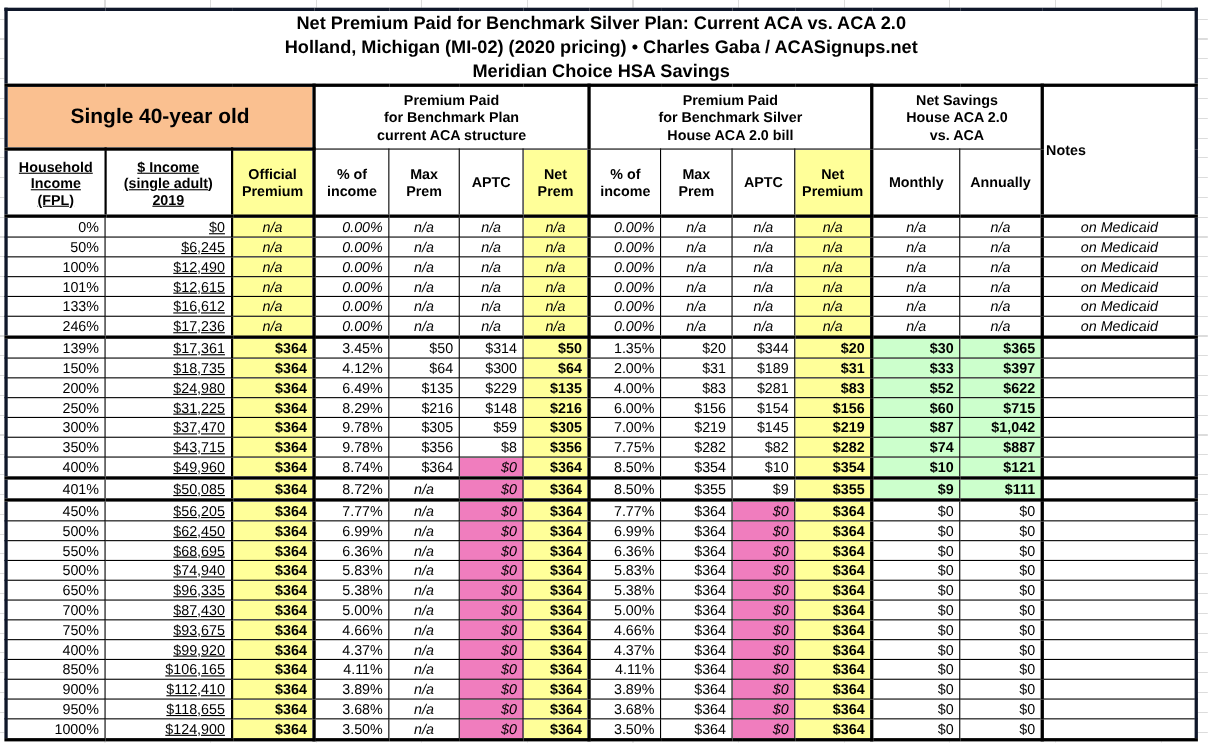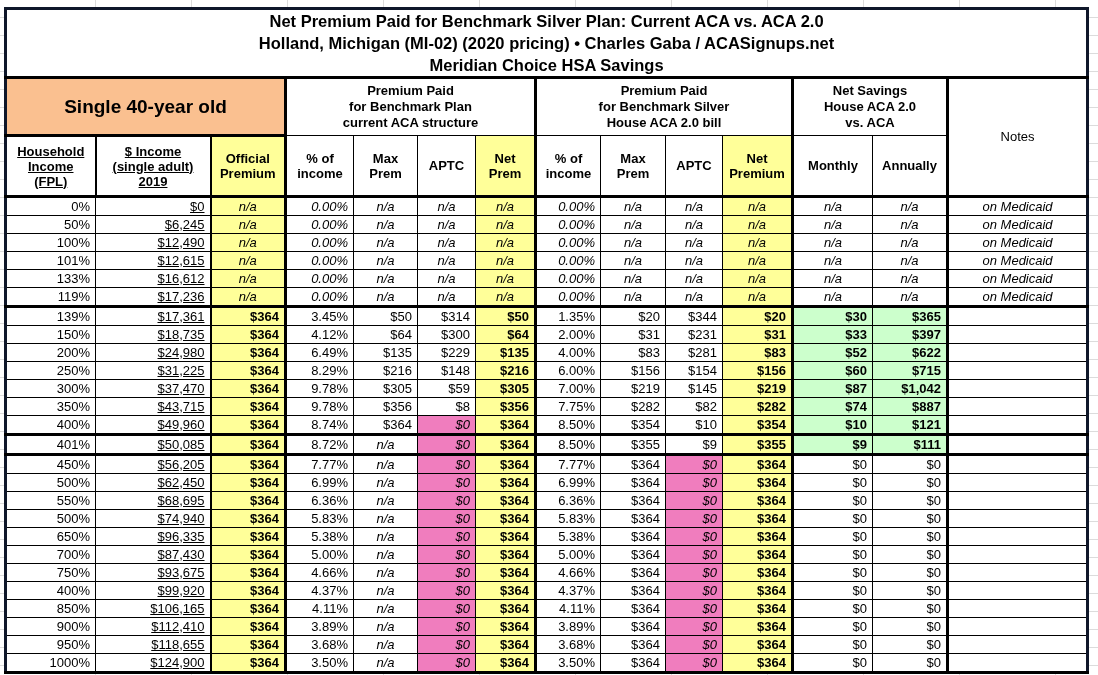--- a/index.html
+++ b/index.html
@@ -29,21 +29,21 @@
     line-height:16px;
     padding:0 2px;
     vertical-align:middle;
     white-space:nowrap;
   }
   .preline{white-space:pre-line;}
   .title-cell{height:66px;text-align:center;font-weight:bold;font-size:16.5px;line-height:22px;border-bottom-width:3px;}
   .ghead{height:55px;text-align:center;font-weight:bold;font-size:13px;line-height:16px;}
   .single{font-size:19px;background:var(--orange);border-bottom-width:3px;}
   .colhead{height:58px;text-align:center;font-weight:bold;font-size:13px;line-height:15px;border-bottom-width:3px;}
-  .notes-head{text-align:center;font-weight:normal;font-size:13px;}
+  .notes-head{font-weight:bold;font-size:13px;}
   tbody td{height:17px;}
   .yellow{background:var(--yellow);}
   .pink{background:var(--pink);}
   .green{background:var(--green);}
   .bold{font-weight:bold;}
   .italic{font-style:italic;}
   .center{text-align:center;}
   .right{text-align:right;padding-right:5px;}
   .thickR{border-right-width:3px;}
   .thickB{border-bottom-width:3px;}
@@ -194,21 +194,21 @@
         <td class="yellow italic center thickR">n/a</td>
         <td class="italic right">0.00%</td>
         <td class="italic center">n/a</td>
         <td class="italic center">n/a</td>
         <td class="yellow italic center thickR">n/a</td>
         <td class="italic center">n/a</td>
         <td class="italic center thickR">n/a</td>
         <td class="italic center">on Medicaid</td>
       </tr>
       <tr>
-        <td class="right thickB">119%</td>
+        <td class="right thickB">246%</td>
         <td class="right medR thickB">$17,236</td>
         <td class="yellow italic center thickR thickB">n/a</td>
         <td class="italic right thickB">0.00%</td>
         <td class="italic center thickB">n/a</td>
         <td class="italic center thickB">n/a</td>
         <td class="yellow italic center thickR thickB">n/a</td>
         <td class="italic right thickB">0.00%</td>
         <td class="italic center thickB">n/a</td>
         <td class="italic center thickB">n/a</td>
         <td class="yellow italic center thickR thickB">n/a</td>
@@ -235,21 +235,21 @@
       <tr>
         <td class="right">150%</td>
         <td class="right medR">$18,735</td>
         <td class="yellow bold right thickR">$364</td>
         <td class="right">4.12%</td>
         <td class="right">$64</td>
         <td class="right">$300</td>
         <td class="yellow bold right thickR">$64</td>
         <td class="right">2.00%</td>
         <td class="right">$31</td>
-        <td class="right">$231</td>
+        <td class="right">$189</td>
         <td class="yellow bold right thickR">$31</td>
         <td class="green bold right">$33</td>
         <td class="green bold right thickR">$397</td>
         <td class="center"></td>
       </tr>
       <tr>
         <td class="right">200%</td>
         <td class="right medR">$24,980</td>
         <td class="yellow bold right thickR">$364</td>
         <td class="right">6.49%</td>

